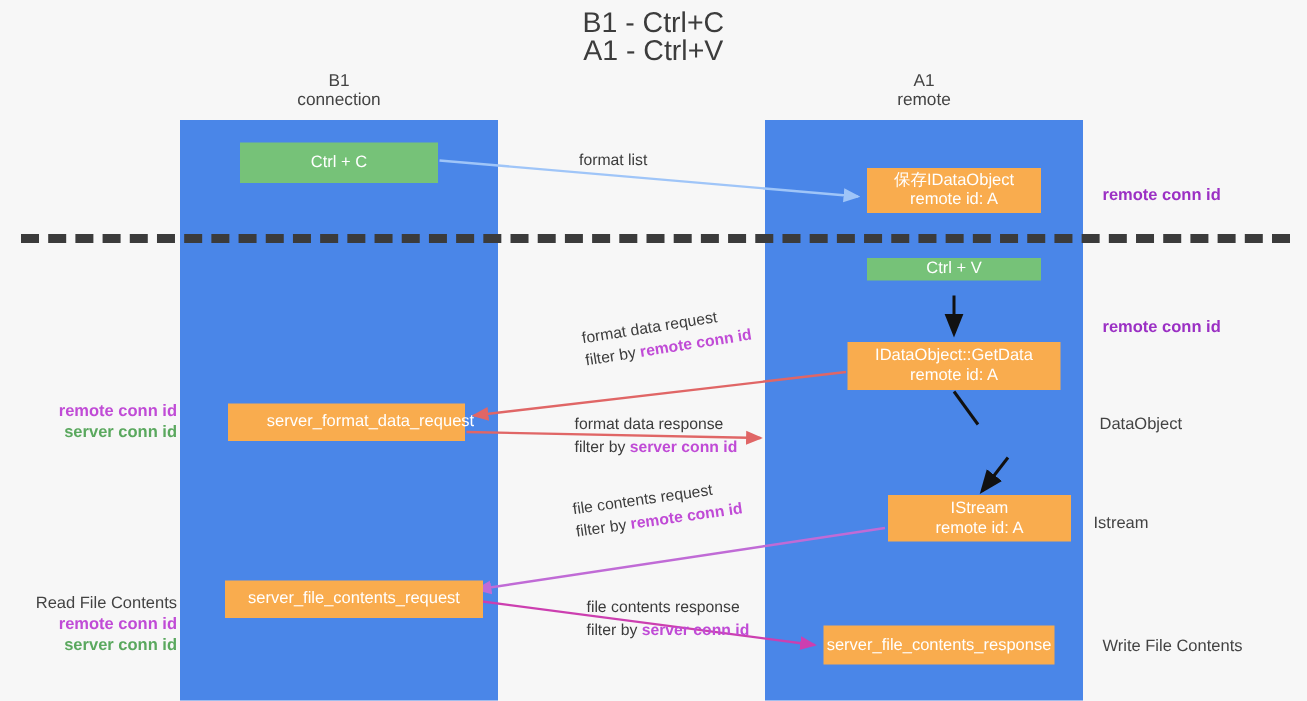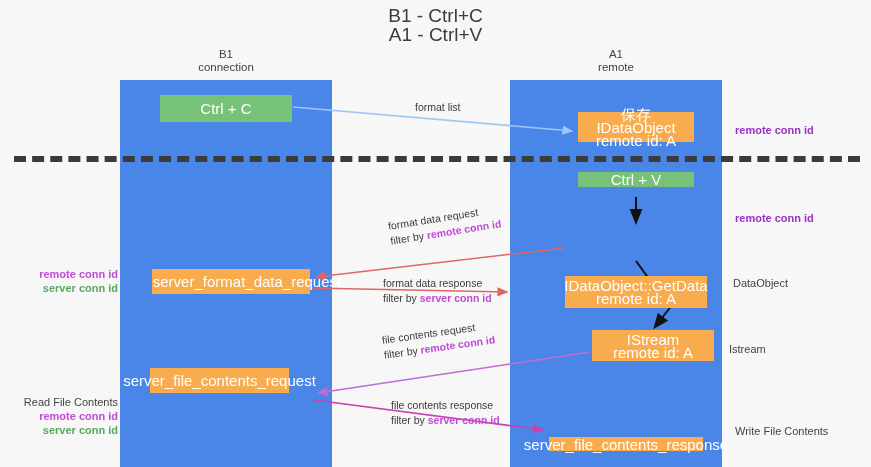--- a/index.html
+++ b/index.html
@@ -38,37 +38,37 @@
   #separator{
     position:absolute;left:14px;top:156px;width:846px;height:0;
     border-top:6px dashed #3b3b3b;
   }
 
   
   .node{
     position:absolute;
     display:flex;align-items:center;justify-content:center;
     text-align:center;color:#ffffff;
-    font-size:15px;line-height:13px;
+    font-size:11px;line-height:13px;
     box-sizing:border-box;
     padding:2px 4px;
   }
   .node.green{background:#76c278;}
   .node.orange{background:#f9ac4e;}
   .node span{display:block;}
 
   #n-ctrlc       {left:160px;top:95px;  width:132px;height:27px;}
   #n-idataobject {left:578px;top:112px; width:116px;height:30px;}
   #n-ctrlv       {left:578px;top:172px; width:116px;height:15px;}
-  #n-getdata     {left:565px;top:228px; width:142px;height:32px;margin-top:48px;}
+  #n-getdata     {left:565px;top:228px; width:142px;height:32px;}
   #n-fmtreq      {left:152px;top:269px; width:158px;height:25px;padding-left:36px;}
   #n-fmtresp     {left:513px;top:279px; width:156px;height:25px;}
   #n-istream     {left:592px;top:330px; width:122px;height:31px;}
-  #n-filereq     {left:150px;top:368px; width:139px;height:25px;}
-  #n-fileresp    {left:549px;top:417px; width:154px;height:14px;margin-top:20px;}
+  #n-filereq     {left:150px;top:387px; width:172px;height:25px;}
+  #n-fileresp    {left:549px;top:417px; width:154px;height:26px;}
 
   
   .side-note{position:absolute;font-size:11px;color:#434343;line-height:14px;}
   .side-note.accent{color:#9b30c4;font-weight:bold;}
   #note-remote1{left:735px;top:123px;}
   #note-remote2{left:735px;top:211px;}
   #note-dataobject{left:733px;top:236px;margin-top:40px;}
   #note-istream{left:729px;top:342px;}
   #note-write{left:735px;top:424px;}
 
@@ -78,21 +78,21 @@
   .left-note .purple{color:#c04bd6;font-weight:bold;display:block;}
   .left-note .green{color:#5aa85e;font-weight:bold;display:block;}
   #left-note-1{left:0px;top:267px;}
   #left-note-2{left:0px;top:383px;}
 
   
   .edge-label{position:absolute;font-size:10.5px;color:#3c3c3c;line-height:15px;white-space:nowrap;}
   .edge-label b.purple{color:#c04bd6;font-weight:bold;}
   .edge-label .ln{display:block;}
 
-  #lbl-formatlist{left:415px;top:100px;}
+  #lbl-formatlist{left:386px;top:100px;}
   #lbl-fmtreq{left:387px;top:219px;transform:rotate(-9deg);transform-origin:left top;}
   #lbl-fmtresp{left:383px;top:276px;}
   #lbl-filereq{left:381px;top:333px;transform:rotate(-8deg);transform-origin:left top;}
   #lbl-fileresp{left:391px;top:398px;}
 
   svg#wires{position:absolute;left:0;top:0;width:871px;height:467px;pointer-events:none;}
 </style>
 </head>
 <body>
 

